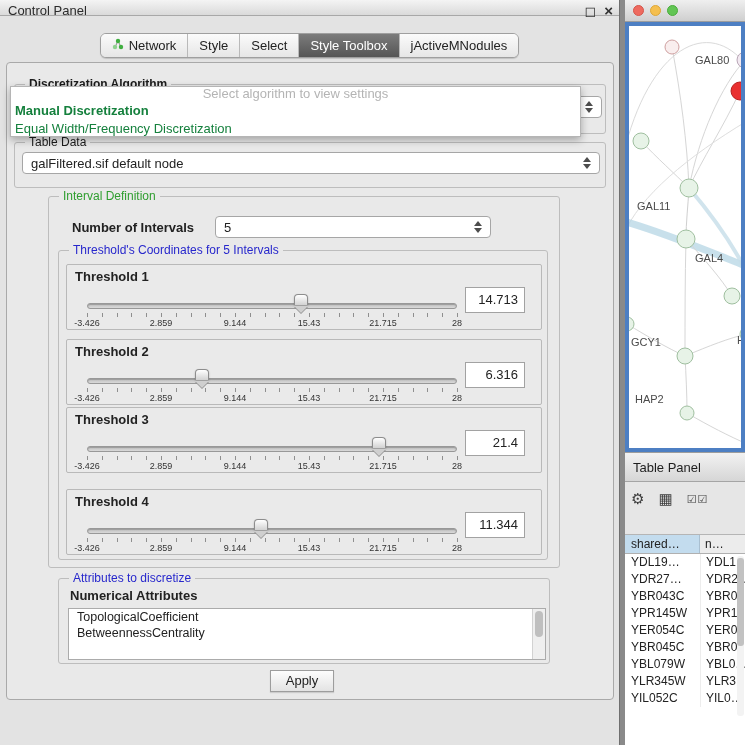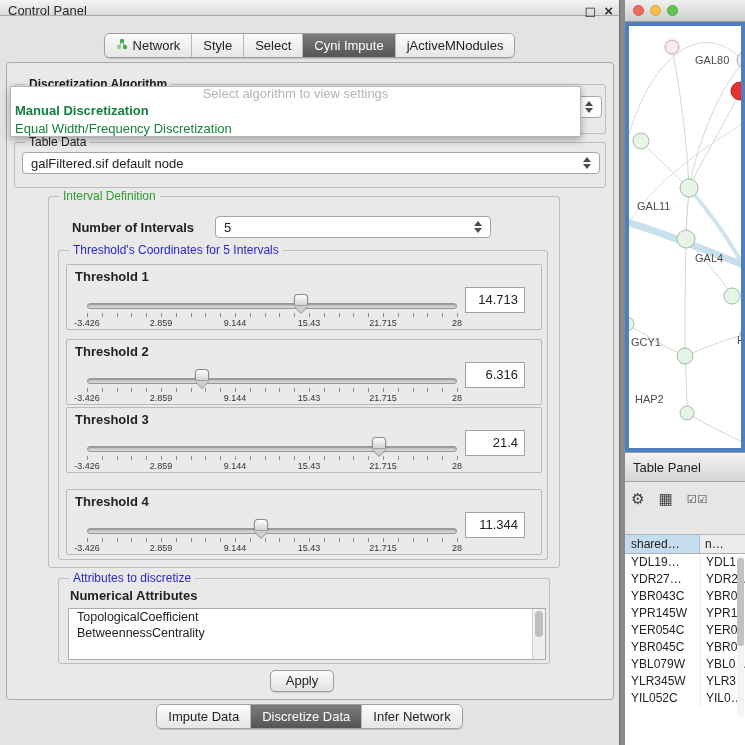--- a/index.html
+++ b/index.html
@@ -50,21 +50,21 @@
   .tick-lab{position:absolute;top:53px;transform:translateX(-50%);font-size:9px;color:#333;white-space:nowrap;}
   .t0{left:20px}.t1{left:94px}.t2{left:168px}.t3{left:242px}.t4{left:316px}.t5{left:390px}
   .val-box{position:absolute;left:398px;top:22px;width:60px;height:26px;background:#fff;border:1px solid #a2a2a2;font-size:13px;text-align:right;line-height:24px;padding-right:6px;}
 
   
   .attr-list{position:absolute;left:68px;top:608px;width:478px;height:52px;background:#fff;border:1px solid #ababab;overflow:hidden;}
   .attr-item{font-size:12.5px;line-height:16px;padding-left:8px;white-space:nowrap;}
   .list-scroll{position:absolute;right:0;top:0;bottom:0;width:13px;background:#efefef;border-left:1px solid #d2d2d2;}
   .list-scroll .thumb{position:absolute;left:2px;top:2px;width:8px;height:26px;background:#bfbfbf;border-radius:4px;}
 
-  .apply-btn{position:absolute;left:270px;top:670px;width:64px;height:22px;background:linear-gradient(#fdfdfd,#e3e3e3);border:1px solid #9d9d9d;border-radius:5px;font-size:13px;text-align:center;line-height:20px;cursor:default;box-shadow:0 1px 1px rgba(0,0,0,.12);}
+  .apply-btn{position:absolute;left:270px;top:670px;width:64px;height:22px;background:linear-gradient(#fdfdfd,#e3e3e3);border:1px solid #9d9d9d;border-radius:0;font-size:13px;text-align:center;line-height:20px;cursor:default;box-shadow:0 1px 1px rgba(0,0,0,.12);}
 
   .bottom-tabbar{position:absolute;left:0;right:0;top:704px;display:flex;justify-content:center;}
 
   .bold-label{position:absolute;font-size:13px;font-weight:bold;}
 
   
   .net-window{position:absolute;left:625px;top:0;width:120px;height:452px;background:#dcdcdc;}
   .mac-titlebar{position:absolute;left:0;top:0;right:0;height:22px;background:linear-gradient(#efefef,#cfcfcf);border-bottom:1px solid #9d9d9d;}
   .mac-lights{position:absolute;left:8px;top:5px;display:flex;gap:6px;}
   .mac-lights span{width:11px;height:11px;border-radius:50%;display:block;}
@@ -116,21 +116,21 @@
         </span>
         <span>Network</span>
       </div>
       <div class="seg">
           <span>Style</span>
         </div>
       <div class="seg">
           <span>Select</span>
         </div>
       <div class="seg dark">
-          <span>Cyni Impute</span>
+          <span>Style Toolbox</span>
         </div>
       <div class="seg">
           <span>jActiveMNodules</span>
         </div>
     </div>
   </div>
 
   <div class="content-box"></div>
 
   <div class="groupbox" style="left:14px;top:84px;width:592px;height:50px;">
@@ -240,33 +240,20 @@
   <div class="attr-list">
     <div class="attr-item">TopologicalCoefficient</div>
     <div class="attr-item">BetweennessCentrality</div>
     <div class="list-scroll">
         <div class="thumb"></div>
       </div>
   </div>
 
   <div class="apply-btn">Apply</div>
 
-  <div class="bottom-tabbar">
-    <div class="seg-group">
-      <div class="seg">
-          <span>Impute Data</span>
-        </div>
-      <div class="seg dark">
-          <span>Discretize Data</span>
-        </div>
-      <div class="seg">
-          <span>Infer Network</span>
-        </div>
-    </div>
-  </div>
 </div>
 
 <div class="net-window">
   <div class="mac-titlebar">
     <div class="mac-lights">
       <span class="light-red"></span>
       <span class="light-yellow"></span>
       <span class="light-green"></span>
     </div>
   </div>

